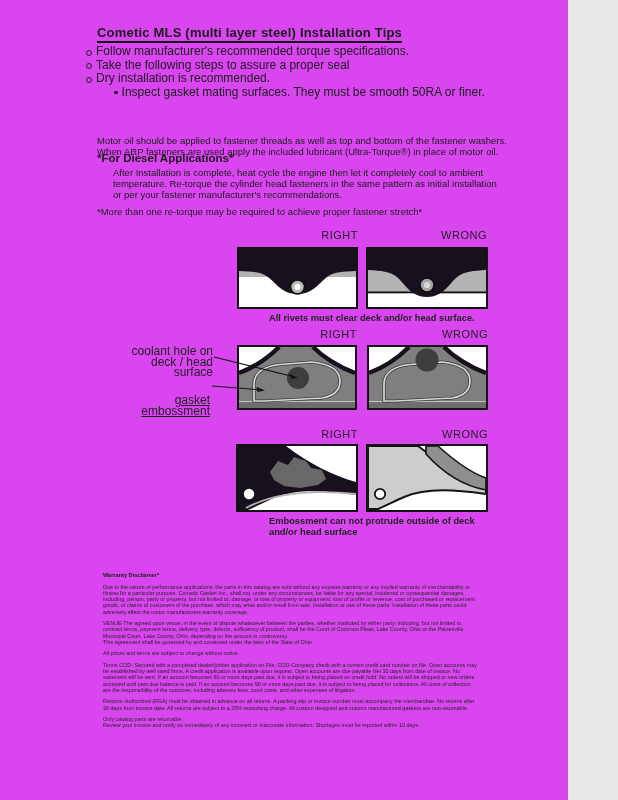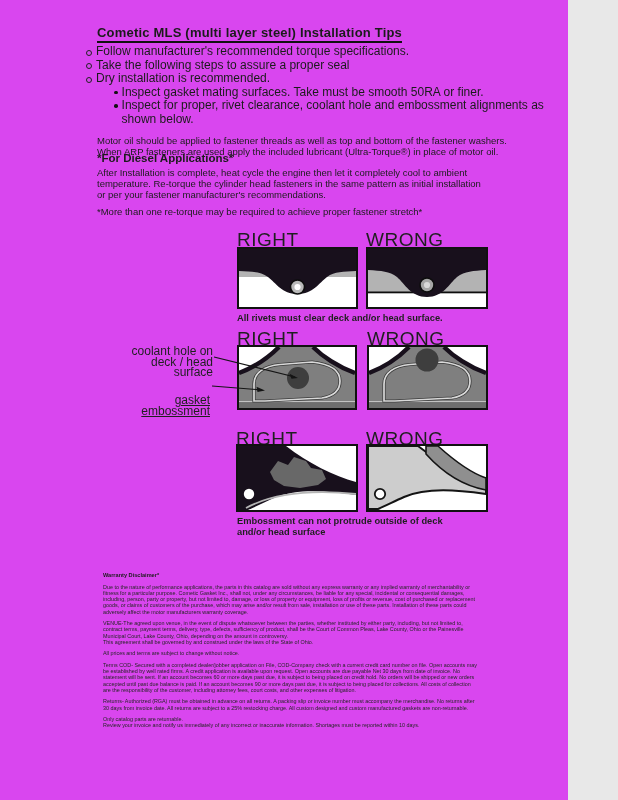--- a/index.html
+++ b/index.html
@@ -18,22 +18,22 @@
   .marker-circle{
     width:4px;height:4px;border:1px solid #222;border-radius:50%;
     margin:4.5px 4px 0 0;flex:0 0 auto;background:transparent;
   }
   .marker-dot{
     width:3.6px;height:3.6px;background:#111;border-radius:50%;
     margin:5px 4px 0 0;flex:0 0 auto;
   }
   .diesel-heading{left:97px;top:116px;font-size:11.5px;font-weight:bold;margin-top:36px;}
   .body-para{left:97px;top:0;width:470px;font-size:9.5px;line-height:11px;white-space:pre-line;}
-  .rw-label{font-size:19px;color:#1f1f1f;text-align:left;letter-spacing:.5px;}
-  .caption{font-size:9.3px;font-weight:600;color:#1f1f1f;white-space:pre-line;line-height:11px;}
+  .rw-label{font-size:11px;color:#1f1f1f;text-align:right;letter-spacing:.5px;}
+  .caption{font-size:9.3px;font-weight:600;color:#1f1f1f;white-space:pre-line;line-height:11px;margin-left:32px;}
   .pointer-label{font-size:12px;color:#1f1f1f;text-align:right;white-space:pre-line;line-height:10.5px;}
   .diagram svg{display:block;}
   .disclaimer-heading{left:103px;top:572px;font-size:5.6px;font-weight:bold;}
   .disclaimer{left:103px;top:584px;width:402px;font-size:5.4px;line-height:6.15px;color:#262626;}
   .disclaimer p{margin:0 0 5.5px 0;white-space:pre-line;}
   .footer-code{left:345px;top:761px;width:150px;text-align:center;font-size:13px;color:#2a2a2a;letter-spacing:.3px;}
 </style>
 </head>
 <body>
 
@@ -49,32 +49,28 @@
     <div class="tip-row">
       <span class="marker-circle"></span>
       <span>Take the following steps to assure a proper seal</span>
     </div>
     <div class="tip-row">
       <span class="marker-circle"></span>
       <span>Dry installation is recommended.</span>
     </div>
     <div class="tip-row sub">
       <span class="marker-dot"></span>
-      <span>Inspect gasket mating surfaces.  Take must be smooth 50RA or finer.</span>
-    </div>
-    <div class="tip-row sub">
-      <span class="marker-dot"></span>
-      <span>Inspect for proper, rivet clearance, coolant hole and embossment alignments as shown below.</span>
+      <span>Inspect gasket mating surfaces.  They must be smooth 50RA or finer.</span>
     </div>
   </div>
 
   <div class="abs diesel-heading">*For Diesel Applications*</div>
   <div class="abs body-para" style="top:135px;">Motor oil should be applied to fastener threads as well as top and bottom of the fastener washers.
 When ARP fasteners are used apply the included lubricant (Ultra-Torque®) in place of motor oil.</div>
-  <div class="abs body-para" style="top:167px;">After Installation is complete, heat cycle the engine then let it completely cool to ambient
+  <div class="abs body-para" style="top:167px;margin-left:16px;">After Installation is complete, heat cycle the engine then let it completely cool to ambient
 temperature. Re-torque the cylinder head fasteners in the same pattern as initial installation
 or per your fastener manufacturer's recommendations.</div>
   <div class="abs body-para" style="top:206px;">*More than one re-torque may be required to achieve proper fastener stretch*</div>
 
   <div class="abs rw-label" style="left:237px;top:229px;width:121px;">RIGHT</div>
   <div class="abs rw-label" style="left:366px;top:229px;width:121px;">WRONG</div>
 
   <div class="abs diagram" style="left:237px;top:247px;">
     <svg width="121" height="62" viewBox="0 0 121 62">
       <rect x="1" y="1" width="119" height="60" fill="#ffffff" stroke="#111" stroke-width="2"></rect>

